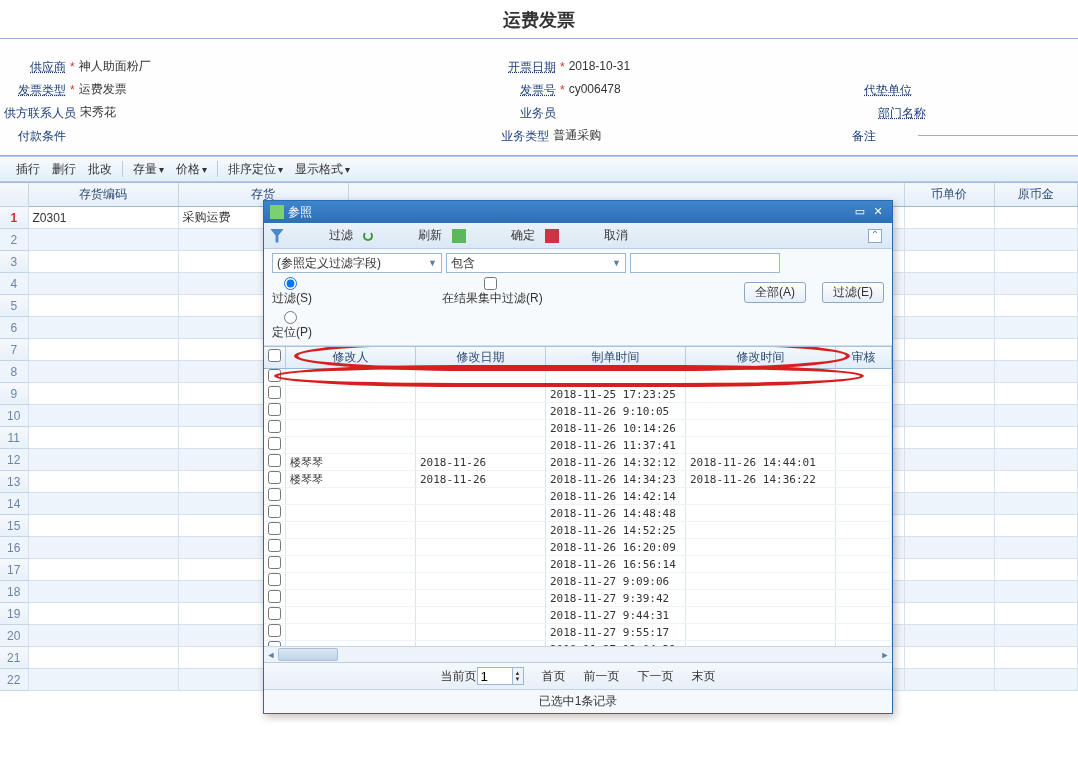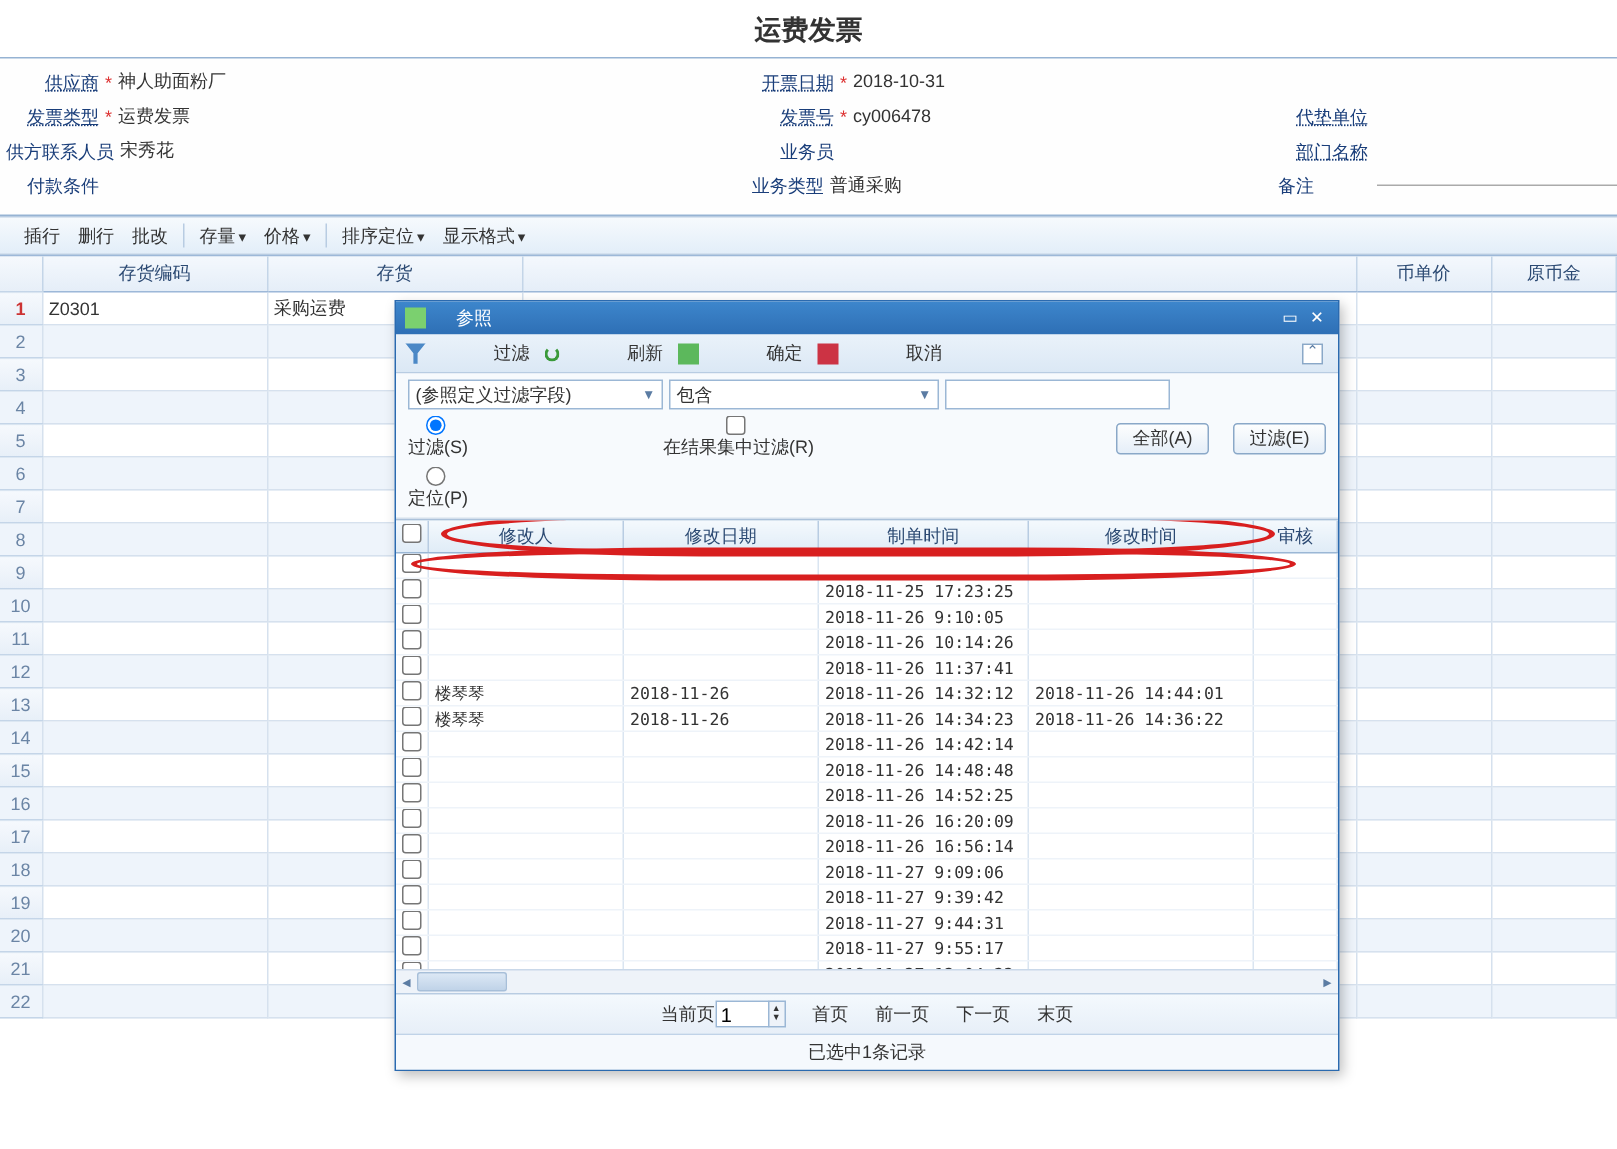--- a/index.html
+++ b/index.html
@@ -16,21 +16,21 @@
 .page-title {
   text-align: center;
   font-size: 18px;
   font-weight: bold;
   padding: 8px 0 6px;
   background: #fff;
 }
 .form-area {
   border-top: 1px solid #96b3d3;
   border-bottom: 1px solid #96b3d3;
-  padding: 4px 0 8px 4px;
+  padding: 16px 0 8px 4px;
   background: #fefefe;
 }
 .form-row { display: flex; line-height: 22px; }
 .form-col { display: flex; align-items: center; }
 .form-col.c1 { width: 490px; }
 .form-col.c2 { width: 370px; }
 .form-col.c3 { flex: 1; }
 .fl-label { color: #1a3e7a; min-width: 62px; text-align: right; margin-right: 4px; text-decoration: underline dotted; }
 .fl-label.nolink { text-decoration: none; }
 .req { color: #d33; margin-right: 4px; }
@@ -76,21 +76,21 @@
   background: #fff;
   box-shadow: 2px 3px 8px rgba(0,0,0,0.25);
 }
 .dlg-title {
   background: linear-gradient(#3d86cc,#2e6fb5);
   color: #fff;
   padding: 2px 6px;
   display: flex; align-items: center;
   height: 22px;
 }
-.dlg-title .title-text { flex:1; margin-left:20px; font-size:12px;font-family:Liberation Mono, monospace;}
+.dlg-title .title-text { flex:1; margin-left:4px; font-size:12px;font-family:Liberation Mono, monospace;}
 .dlg-title .winbtn { width:16px; height:14px; text-align:center; margin-left:2px; cursor:pointer; font-family: Arial; font-size:11px; color:#fff;}
 .dlg-title .hdr-icon{width:14px;height:14px;background:#7bd06f;display:inline-block;}
 .dlg-tb {
   background: linear-gradient(#eaf2fa,#dbe8f5);
   border-bottom: 1px solid #b8cce2;
   padding: 3px 6px;
   display:flex; align-items:center;
   height:26px;
 }
 .dlg-tb .dtbtn{display:flex;align-items:center;margin-right:10px;cursor:pointer;gap:42px;}
@@ -166,21 +166,21 @@
   <div class="form-row">
     <div class="form-col c1">
       <span class="fl-label nolink">供方联系人员</span>
       <span class="fl-value">宋秀花</span>
     </div>
     <div class="form-col c2">
       <span class="fl-label nolink">业务员</span>
       <span class="fl-value"></span>
     </div>
     <div class="form-col c3">
-      <span class="fl-label" style="text-align:left">部门名称</span>
+      <span class="fl-label" style="text-align:right">部门名称</span>
     </div>
   </div>
   <div class="form-row">
     <div class="form-col c1">
       <span class="fl-label nolink">付款条件</span>
       <span class="fl-value"></span>
     </div>
     <div class="form-col c2">
       <span class="fl-label nolink">业务类型</span>
       <span class="fl-value">普通采购</span>

